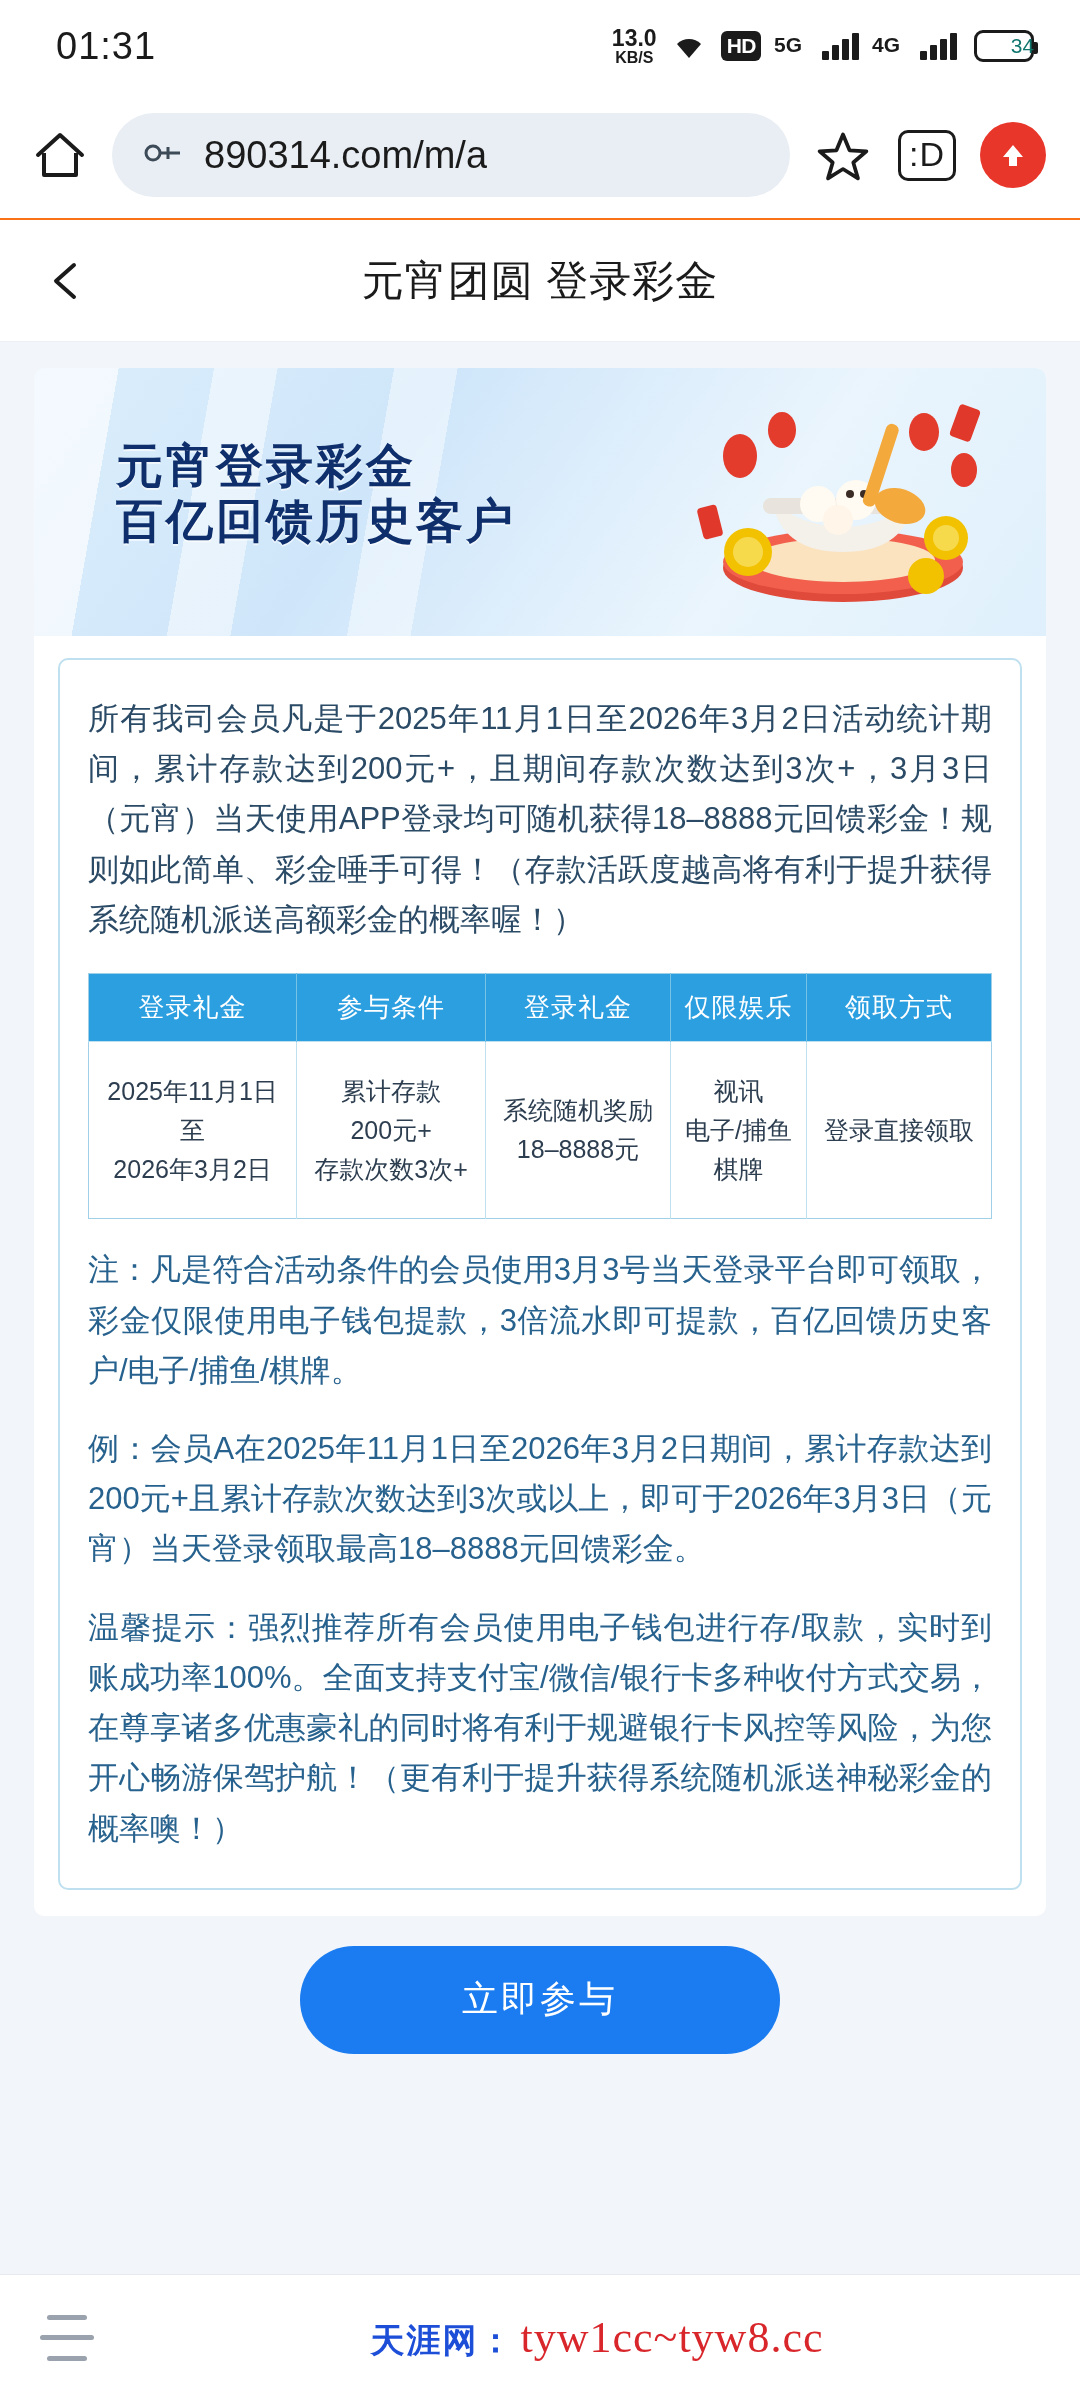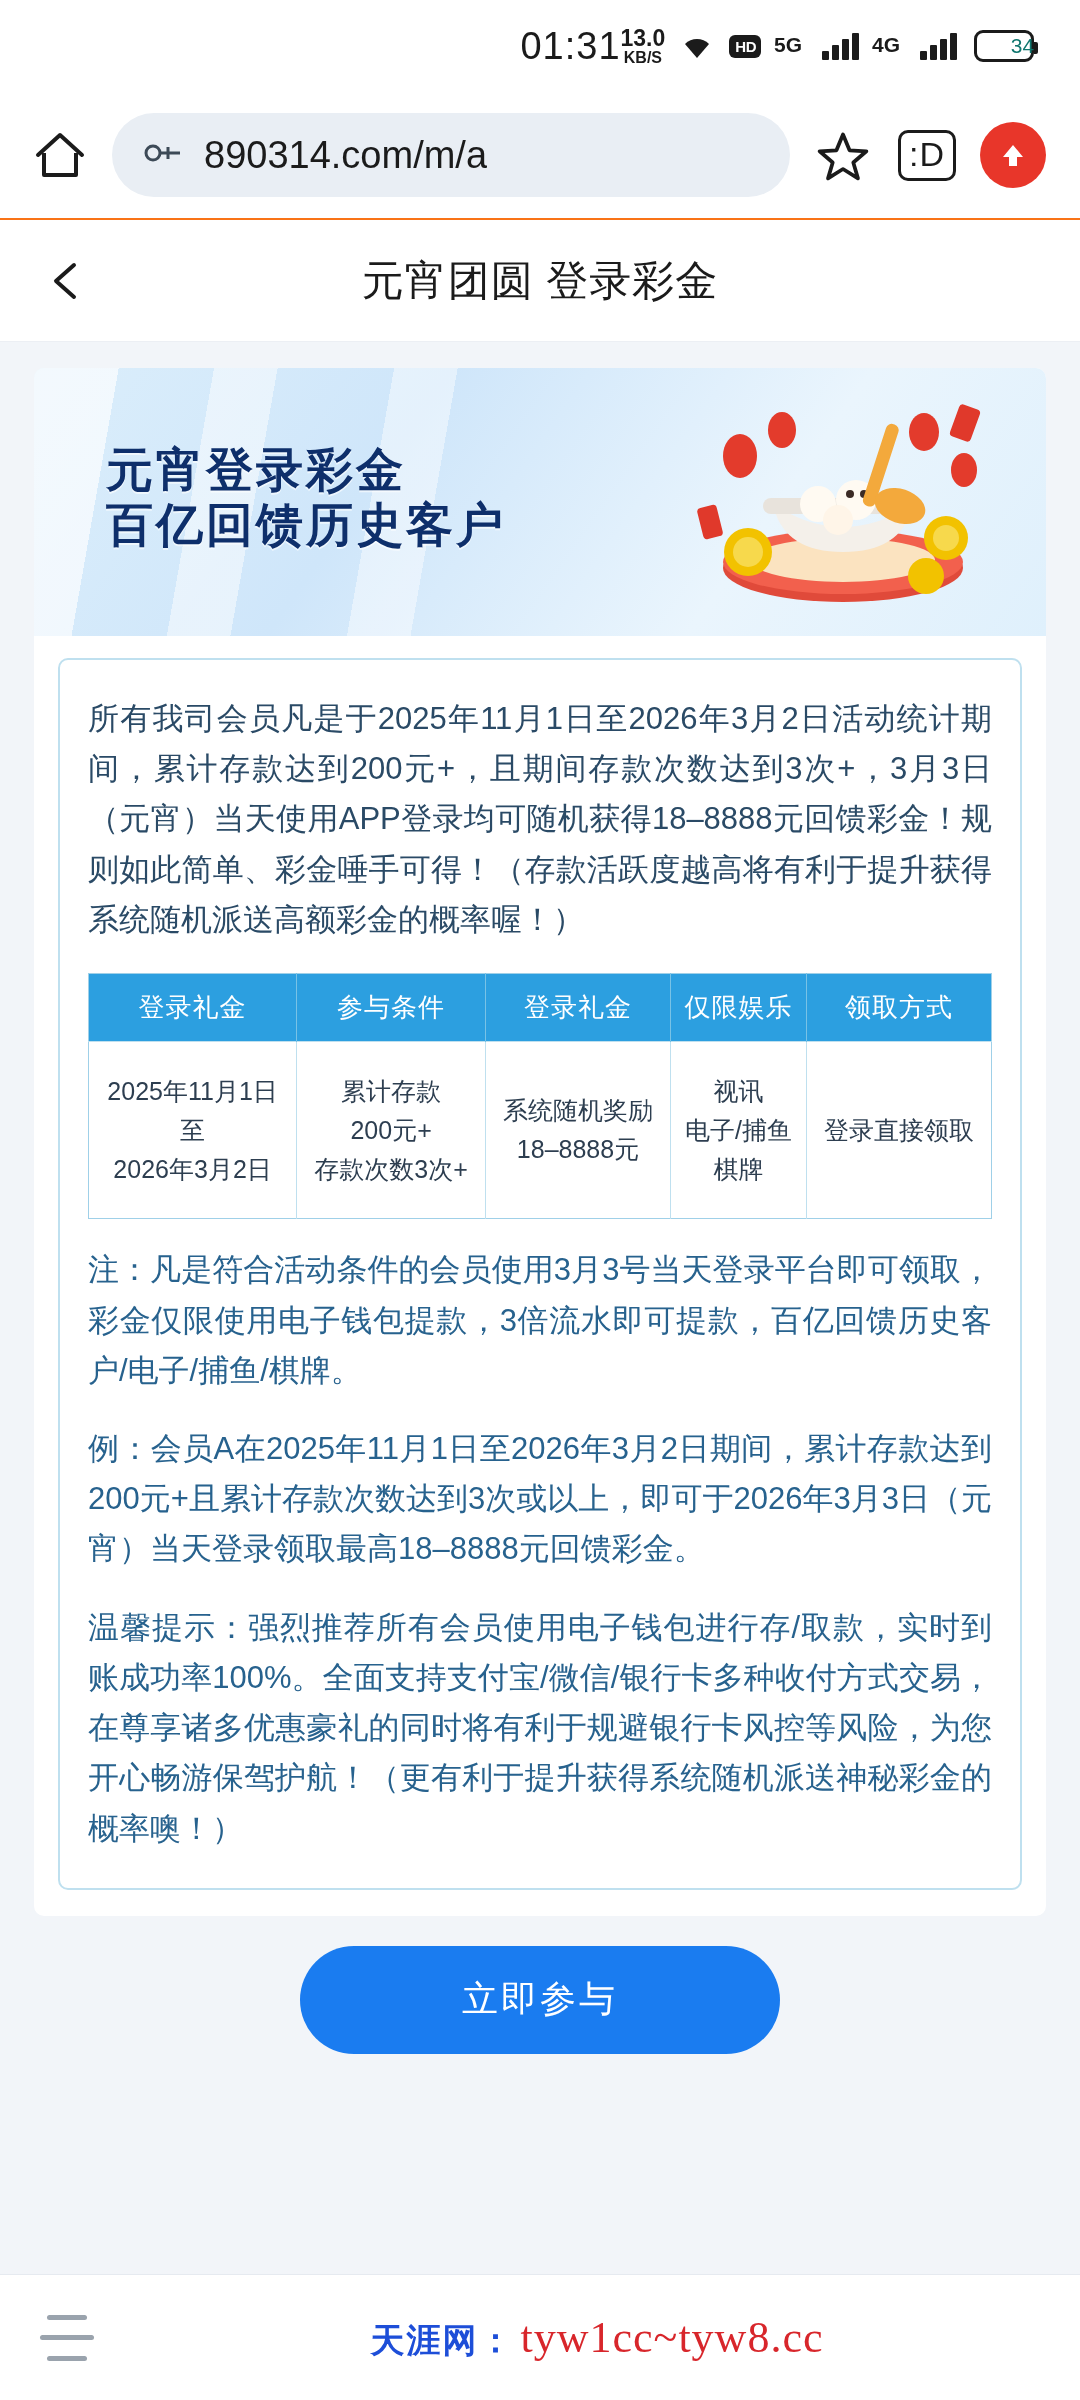--- a/index.html
+++ b/index.html
@@ -18,21 +18,21 @@
     display: flex;
     flex-direction: column;
   }
 
   
   .statusbar {
     height: 92px;
     background: #ffffff;
     display: flex;
     align-items: center;
-    justify-content: flex-end;
+    justify-content: space-between;
     padding: 0 46px 0 56px;
   }
   .status-time {
     font-size: 38px;
     color: #1b1b1b;
     letter-spacing: 1px;
   }
   .status-right {
     display: flex;
     align-items: center;
@@ -45,21 +45,21 @@
     line-height: 1.05;
     color: #1b1b1b;
   }
   .net-speed .n1 { font-size: 23px; font-weight: bold; }
   .net-speed .n2 { font-size: 16px; font-weight: bold; }
   .icon-wifi { width: 38px; height: 30px; position: relative; }
   .icon-wifi svg { display:block; }
   .badge-hd {
     background: #1b1b1b;
     color: #fff;
-    font-size: 15px;
+    font-size: 21px;
     font-weight: bold;
     border-radius: 6px;
     padding: 3px 5px 3px 6px;
     letter-spacing: -0.5px;
   }
   .sig {
     display: flex;
     align-items: flex-end;
     gap: 3px;
   }
@@ -173,22 +173,23 @@
     overflow: hidden;
   }
   .banner .rays {
     position:absolute; inset:0;
     background:
       linear-gradient(100deg, rgba(255,255,255,0.75) 0 8%, transparent 8% 17%, rgba(255,255,255,0.55) 17% 23%, transparent 23% 34%, rgba(255,255,255,0.5) 34% 40%, transparent 40% 100%);
     opacity: .9;
   }
   .banner-text {
     position: absolute;
-    left: 72px; top: 74px;
+    left: 82px; top: 74px;
     line-height: 1.18;
+    font-family: Liberation Mono, monospace;
   }
   .banner-text div {
     font-size: 47px;
     font-weight: bold;
     color: #0e2f6b;
     letter-spacing: 3px;
     text-shadow: 0 2px 0 rgba(255,255,255,.6);
   }
   .banner-art {
     position: absolute;

